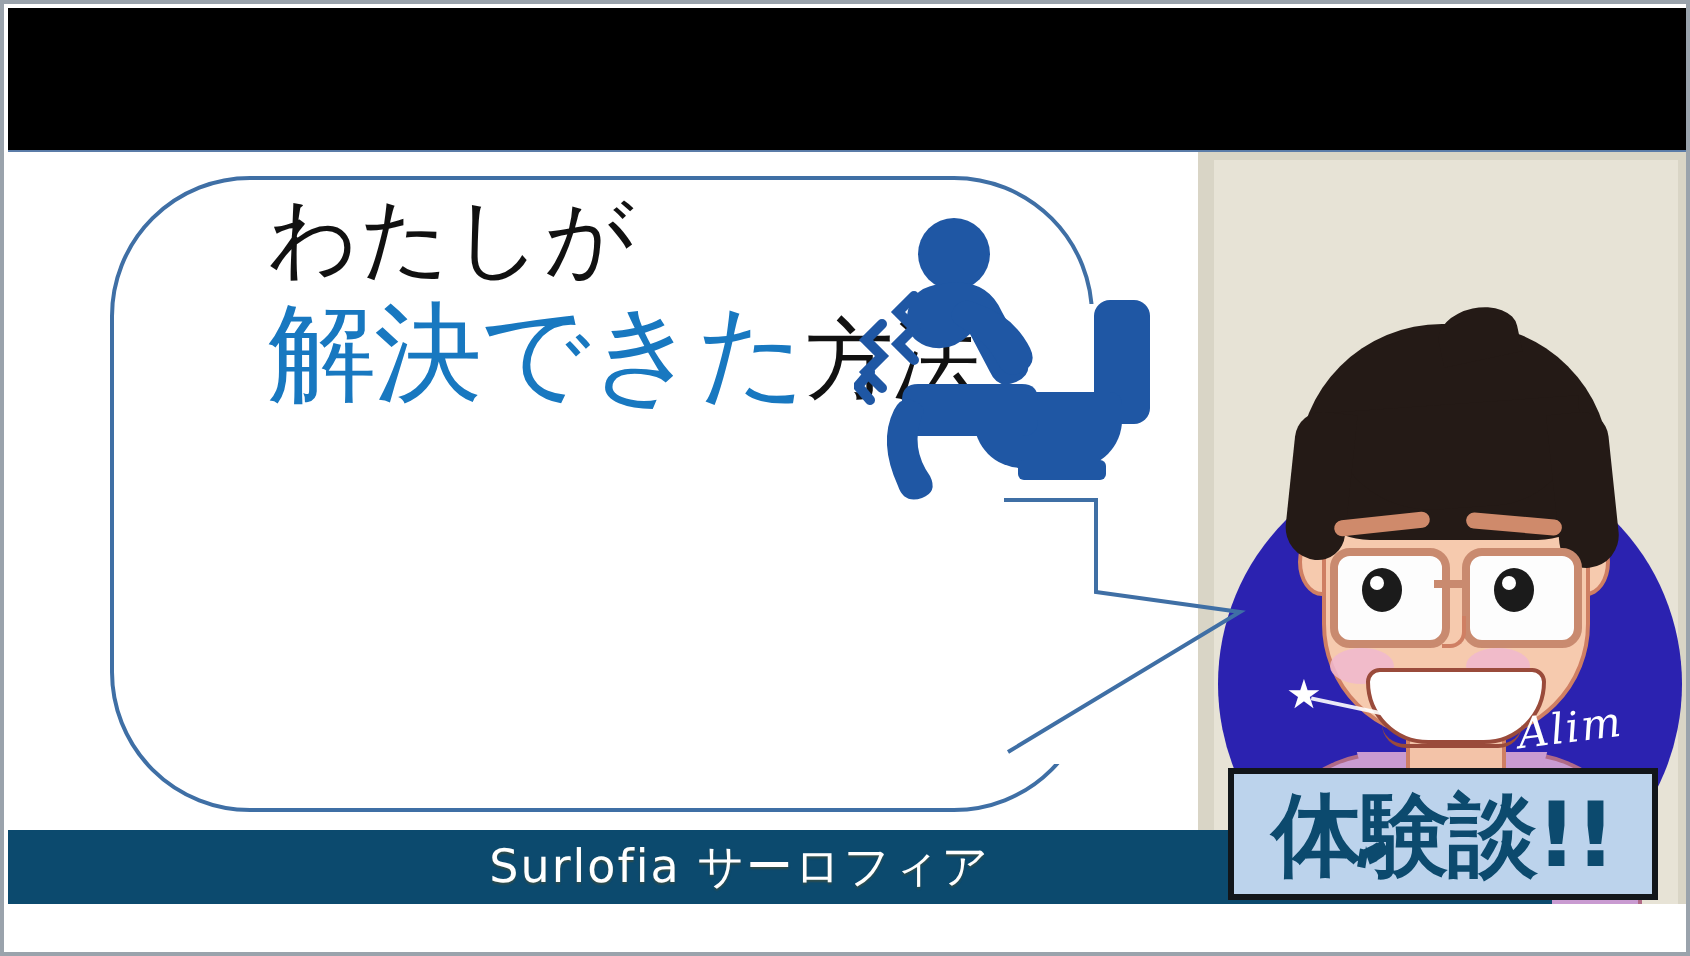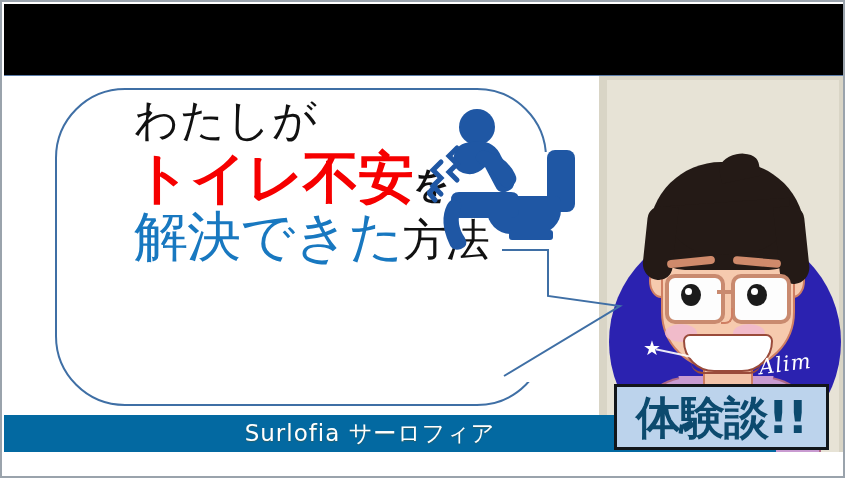--- a/index.html
+++ b/index.html
@@ -178,21 +178,21 @@
 
   
   .pictogram{
     position:absolute;left:425px;top:98px;width:170px;height:160px;
   }
 
   
   .brandbar{
     position:absolute;left:2px;top:413px;
     width:772px;height:37px;
-    background:#0369a1;
+    background:#0c4a6e;
     display:flex;align-items:center;justify-content:center;
   }
   .brandbar .brandtext{
     color:#ffffff;font-size:23px;letter-spacing:1px;
     font-family:"DejaVu Sans","Liberation Sans",sans-serif;
     margin-right:40px;
     text-shadow:0 1px 1px rgba(120,80,0,.35);
   }
 
   
@@ -269,23 +269,20 @@
   </div>
 
   <div class="bubble"></div>
   <div class="bubble-mask"></div>
   <svg class="bubble-tail" viewBox="0 0 120 130">
     <polyline points="0,2 46,2 46,48 118,58 2,128" fill="none" stroke="#3f6fa5" stroke-width="2"></polyline>
   </svg>
 
   <div class="lines">
     <div class="ln ln1">わたしが</div>
-    <div class="ln ln3">
-      <span class="hl">トイレ不安</span><span class="pt">を</span>
-    </div>
     <div class="ln ln4">
       <span class="hl">解決できた</span><span class="pt">方法</span>
     </div>
   </div>
 
   <svg class="pictogram" viewBox="0 0 170 160">
     <g fill="#1f57a4">
 
       <rect x="120" y="50" width="28" height="62" rx="8"></rect>
 

